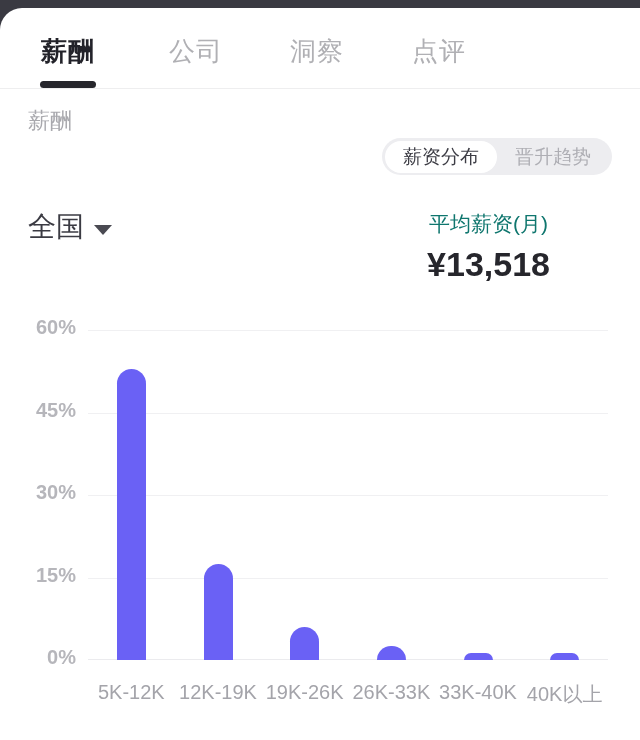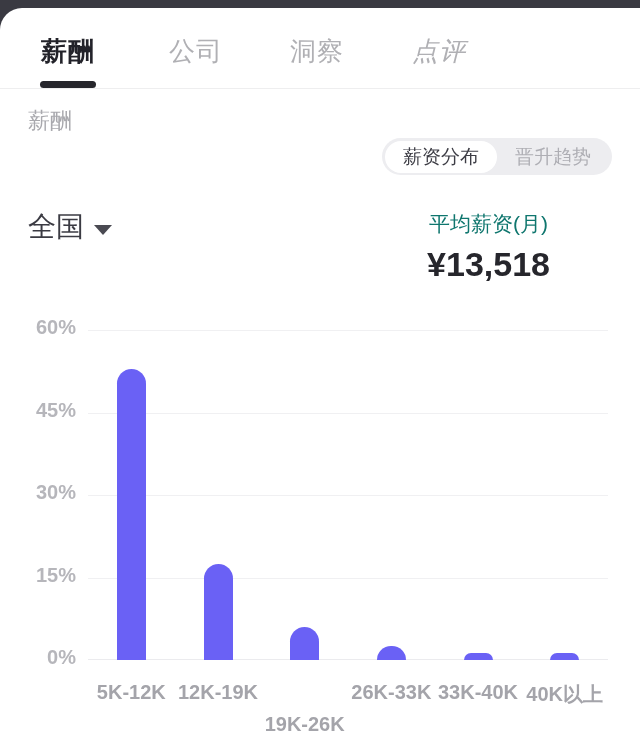--- a/index.html
+++ b/index.html
@@ -56,21 +56,21 @@
     font-size: 26px;
     color: #b0b0b4;
     letter-spacing: 1px;
     position: relative;
     cursor: pointer;
     padding-top: 6px;
   }
   .tab:nth-child(1) { width: 136px; }
   .tab:nth-child(2) { width: 120px; }
   .tab:nth-child(3) { width: 122px; }
-  .tab:nth-child(4) { width: 122px; font-style: italic; }
+  .tab:nth-child(4) { width: 122px; }
   .tab:nth-child(5) { width: 122px; }
   .tab.active {
     color: #23232a;
     font-weight: bold;
   }
   .tab-underline {
     position: absolute;
     left: 40px;
     top: 73px;
     width: 56px;
@@ -216,21 +216,20 @@
     width: 520px;
     height: 30px;
   }
   .xlabel {
     position: absolute;
     font-size: 20px;
     color: #a4a4aa;
     text-align: left;
     white-space: nowrap;
     transform: translateX(-50%);
-    font-weight: bold;
   }
 </style>
 </head>
 <body>
 
 <div class="app-frame">
   <div class="card">
 
     <div class="tabbar">
       <div class="tabs">
@@ -280,21 +279,21 @@
       <div id="yticks">
           <div class="ytick" style="top: 343px;">0%</div>
           <div class="ytick" style="top: 260.5px;">15%</div>
           <div class="ytick" style="top: 178px;">30%</div>
           <div class="ytick" style="top: 95.5px;">45%</div>
           <div class="ytick" style="top: 13px;">60%</div>
         </div>
       <div class="xlabels" id="xlabels">
           <div class="xlabel" style="left: 43.3333px;">5K-12K</div>
           <div class="xlabel" style="left: 130px;">12K-19K</div>
-          <div class="xlabel" style="left: 216.667px; margin-top: 32px;">19K-26K</div>
+          <div class="xlabel" style="left: 216.667px;">19K-26K</div>
           <div class="xlabel" style="left: 303.333px;">26K-33K</div>
           <div class="xlabel" style="left: 390px;">33K-40K</div>
           <div class="xlabel" style="left: 476.667px;">40K以上</div>
         </div>
     </div>
 
   </div>
 </div>
 
 </body></html>

